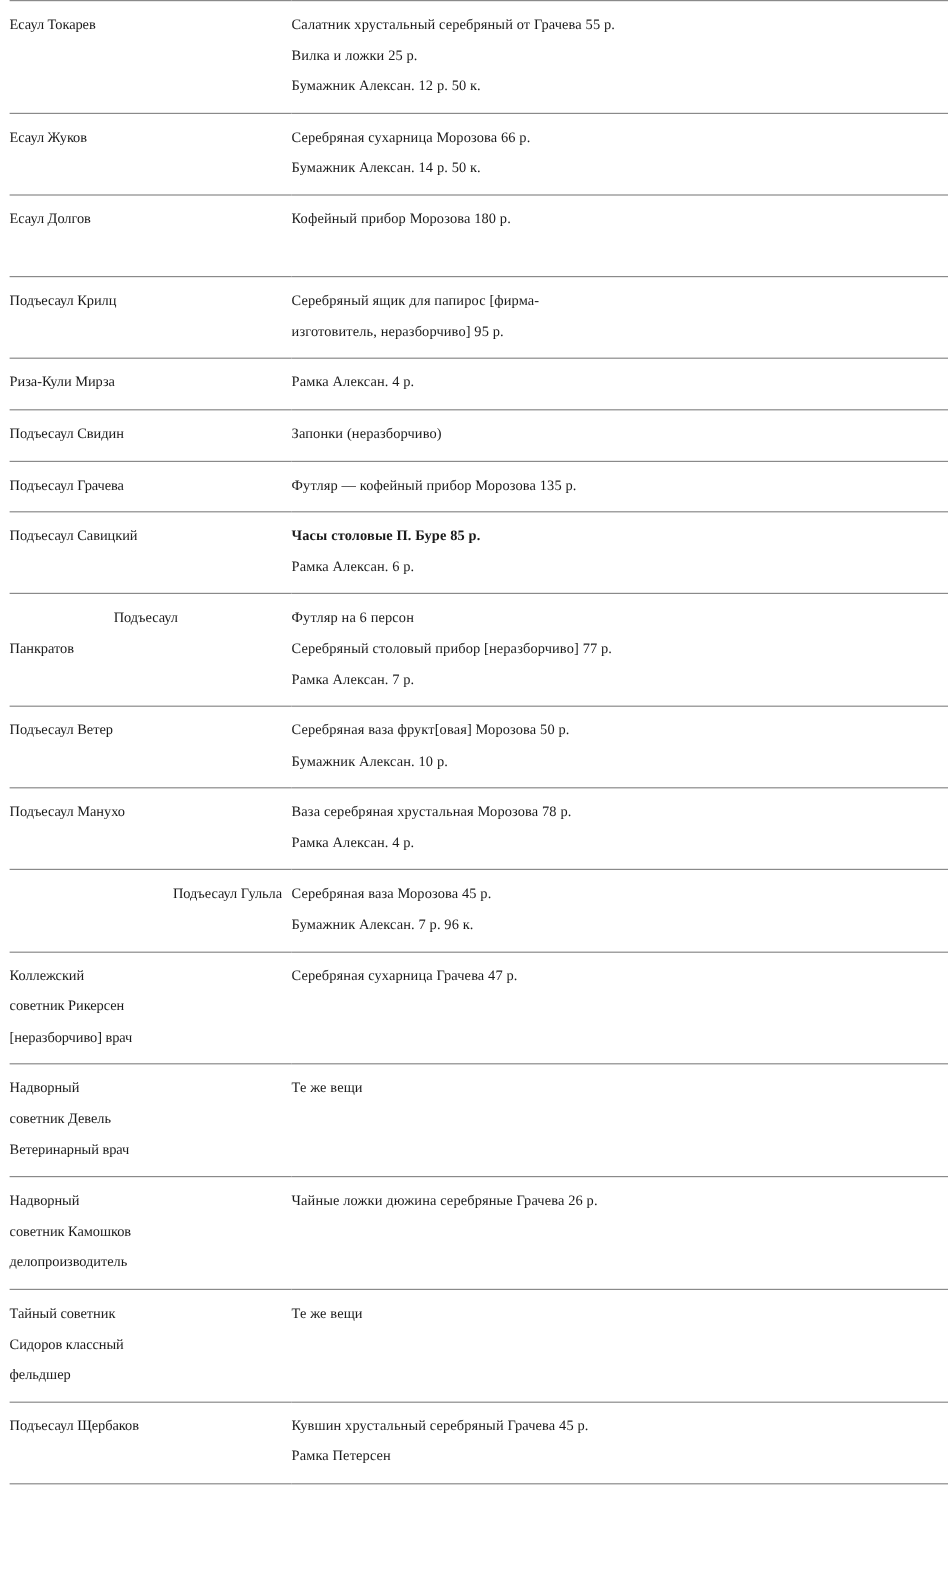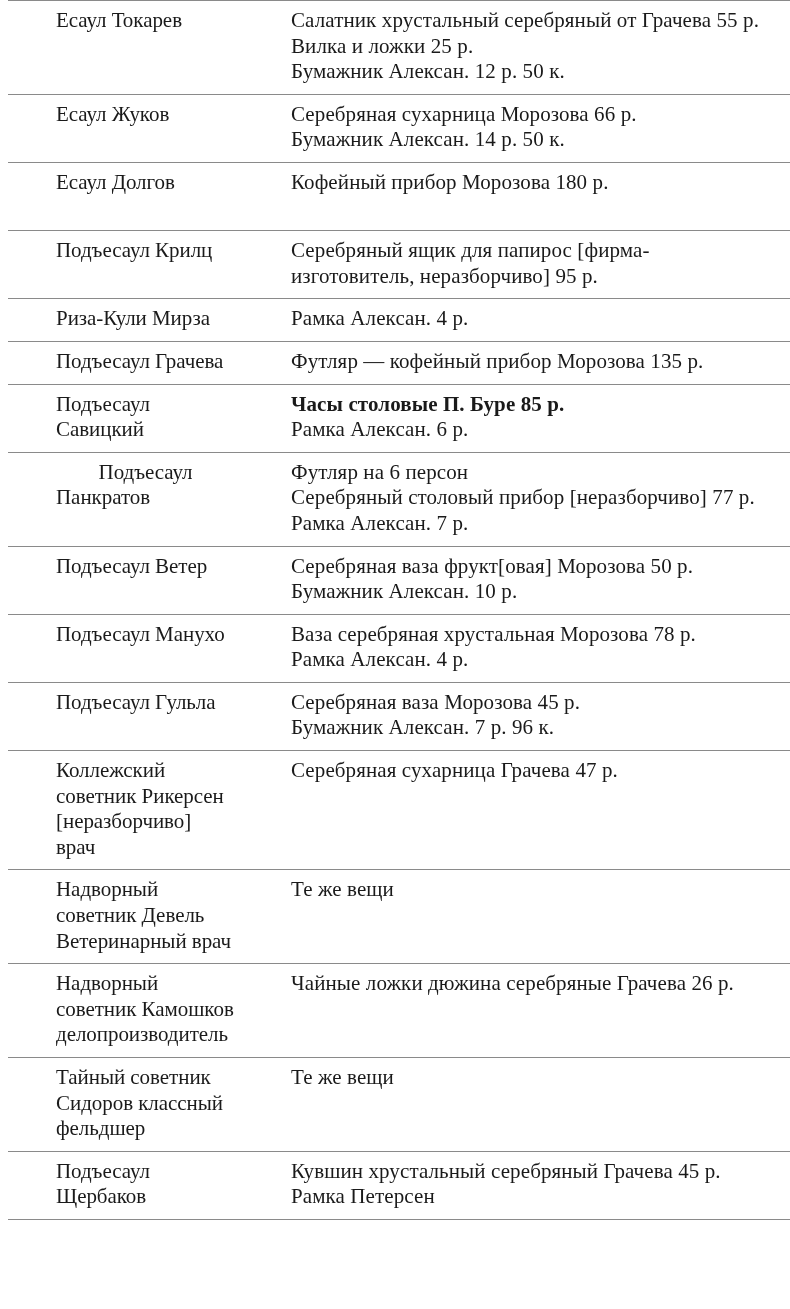--- a/index.html
+++ b/index.html
@@ -39,25 +39,24 @@
     border-bottom: none;
   }
   td.col-person {
     width: 227px;
     padding-right: 8px !important;
   }
   td.col-items {
     width: 547px;
   }
   .cell-line {
-    font-size: 21px;
+    font-size: 12px;
     line-height: 25.6px;
     white-space: pre-wrap;
     letter-spacing: 0.1px;
-    margin-left: 48px;
   }
   .col-person .cell-line {
     letter-spacing: -0.05px;
   }
   .spacer-line {
     display: block;
     height: 25.6px;
   }
 </style>
 </head>
@@ -106,20 +105,28 @@
         <tr class="ledger-row">
           <td class="col-person">
             <span class="cell-line" style="display: block;">Риза-Кули Мирза</span>
           </td>
           <td class="col-items">
             <span class="cell-line" style="display: block;">Рамка Алексан. 4 р.</span>
           </td>
         </tr>
         <tr class="ledger-row">
           <td class="col-person">
+            <span class="cell-line" style="display: block;">Подъесаул Свидин</span>
+          </td>
+          <td class="col-items">
+            <span class="cell-line" style="display: block;">Запонки (неразборчиво)</span>
+          </td>
+        </tr>
+        <tr class="ledger-row">
+          <td class="col-person">
             <span class="cell-line" style="display: block;">Подъесаул Грачева</span>
           </td>
           <td class="col-items">
             <span class="cell-line" style="display: block;">Футляр — кофейный прибор Морозова 135 р.</span>
           </td>
         </tr>
         <tr class="ledger-row">
           <td class="col-person">
             <span class="cell-line" style="display: block;">Подъесаул Савицкий</span>
           </td>
@@ -152,21 +159,21 @@
           <td class="col-person">
             <span class="cell-line" style="display: block;">Подъесаул Манухо</span>
           </td>
           <td class="col-items">
             <span class="cell-line" style="display: block;">Ваза серебряная хрустальная Морозова 78 р.</span>
             <span class="cell-line" style="display: block;">Рамка Алексан. 4 р.</span>
           </td>
         </tr>
         <tr class="ledger-row">
           <td class="col-person">
-            <span class="cell-line" style="display: block;">Подъесаул Гульла</span>
+            <span class="cell-line" style="display: block; text-align: right;">Подъесаул Гульла</span>
           </td>
           <td class="col-items">
             <span class="cell-line" style="display: block;">Серебряная ваза Морозова 45 р.</span>
             <span class="cell-line" style="display: block;">Бумажник Алексан. 7 р. 96 к.</span>
           </td>
         </tr>
         <tr class="ledger-row">
           <td class="col-person">
             <span class="cell-line" style="display: block;">Коллежский</span>
             <span class="cell-line" style="display: block;">советник Рикерсен</span>

